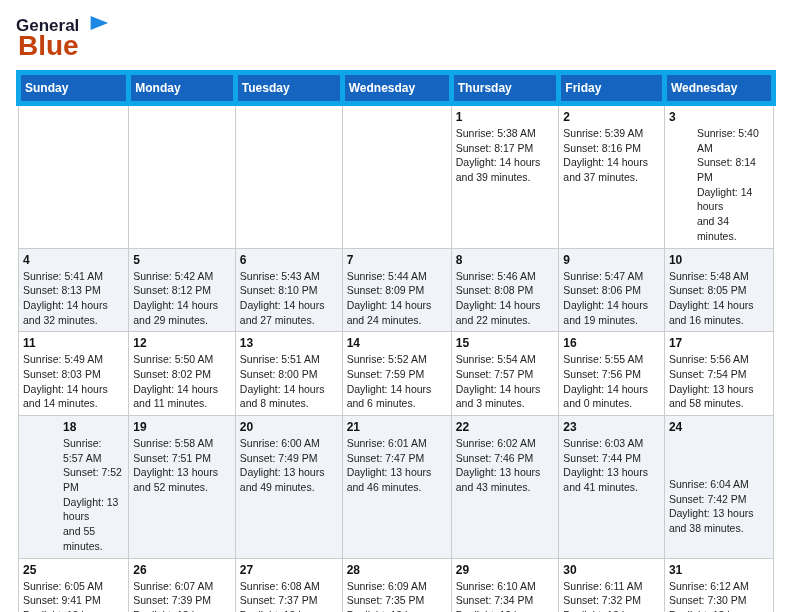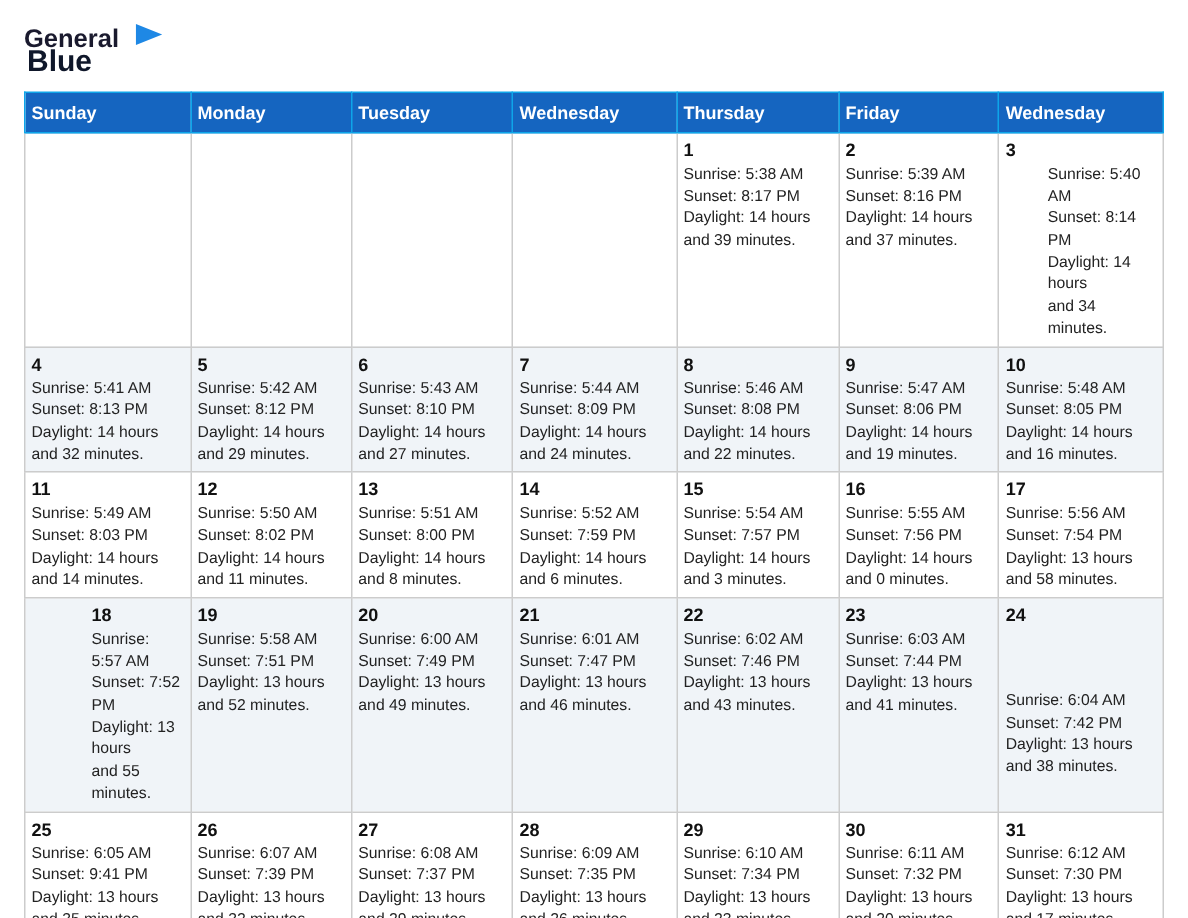--- a/index.html
+++ b/index.html
@@ -46,21 +46,21 @@
       border-collapse: collapse;
       font-size: 11px;
     }
     .calendar thead tr th {
       background: #1565c0;
       color: #fff;
       padding: 6px 4px;
       text-align: left;
       font-size: 12px;
       font-weight: bold;
-      border: 1px solid #0ea5e9;
+      border: 5px solid #0ea5e9;
     }
     .calendar tbody tr td {
       border: 1px solid #ccc;
       vertical-align: top;
       padding: 4px 4px;
       width: 113px;
       min-height: 70px;
       background: #fff;
     }
     .calendar tbody tr:nth-child(even) td {
@@ -86,21 +86,21 @@
 <body>
 
 <div class="header-area">
   <div class="logo">
     <div style="display:flex; align-items:center;">
       <span style="font-size:17px; font-weight:bold; color:#1a1a2e;">General</span>
       <svg class="logo-arrow" viewBox="0 0 30 16" style="margin-left:2px; margin-top:-6px;">
         <polygon points="10,0 30,8 10,16" fill="#1e88e5"></polygon>
       </svg>
     </div>
-    <span style="font-size:20px; font-weight:bold; color:#0f172a; margin-top:-6px; margin-left:2px;">Blue</span>
+    <span style="font-size:28px; font-weight:bold; color:#c2410c; margin-top:-6px; margin-left:2px;">Blue</span>
   </div>
   <div class="title-block">
     <div class="main-title"></div>
     <div class="subtitle"></div>
   </div>
 </div>
 
 <table class="calendar">
   <thead>
     <tr>

